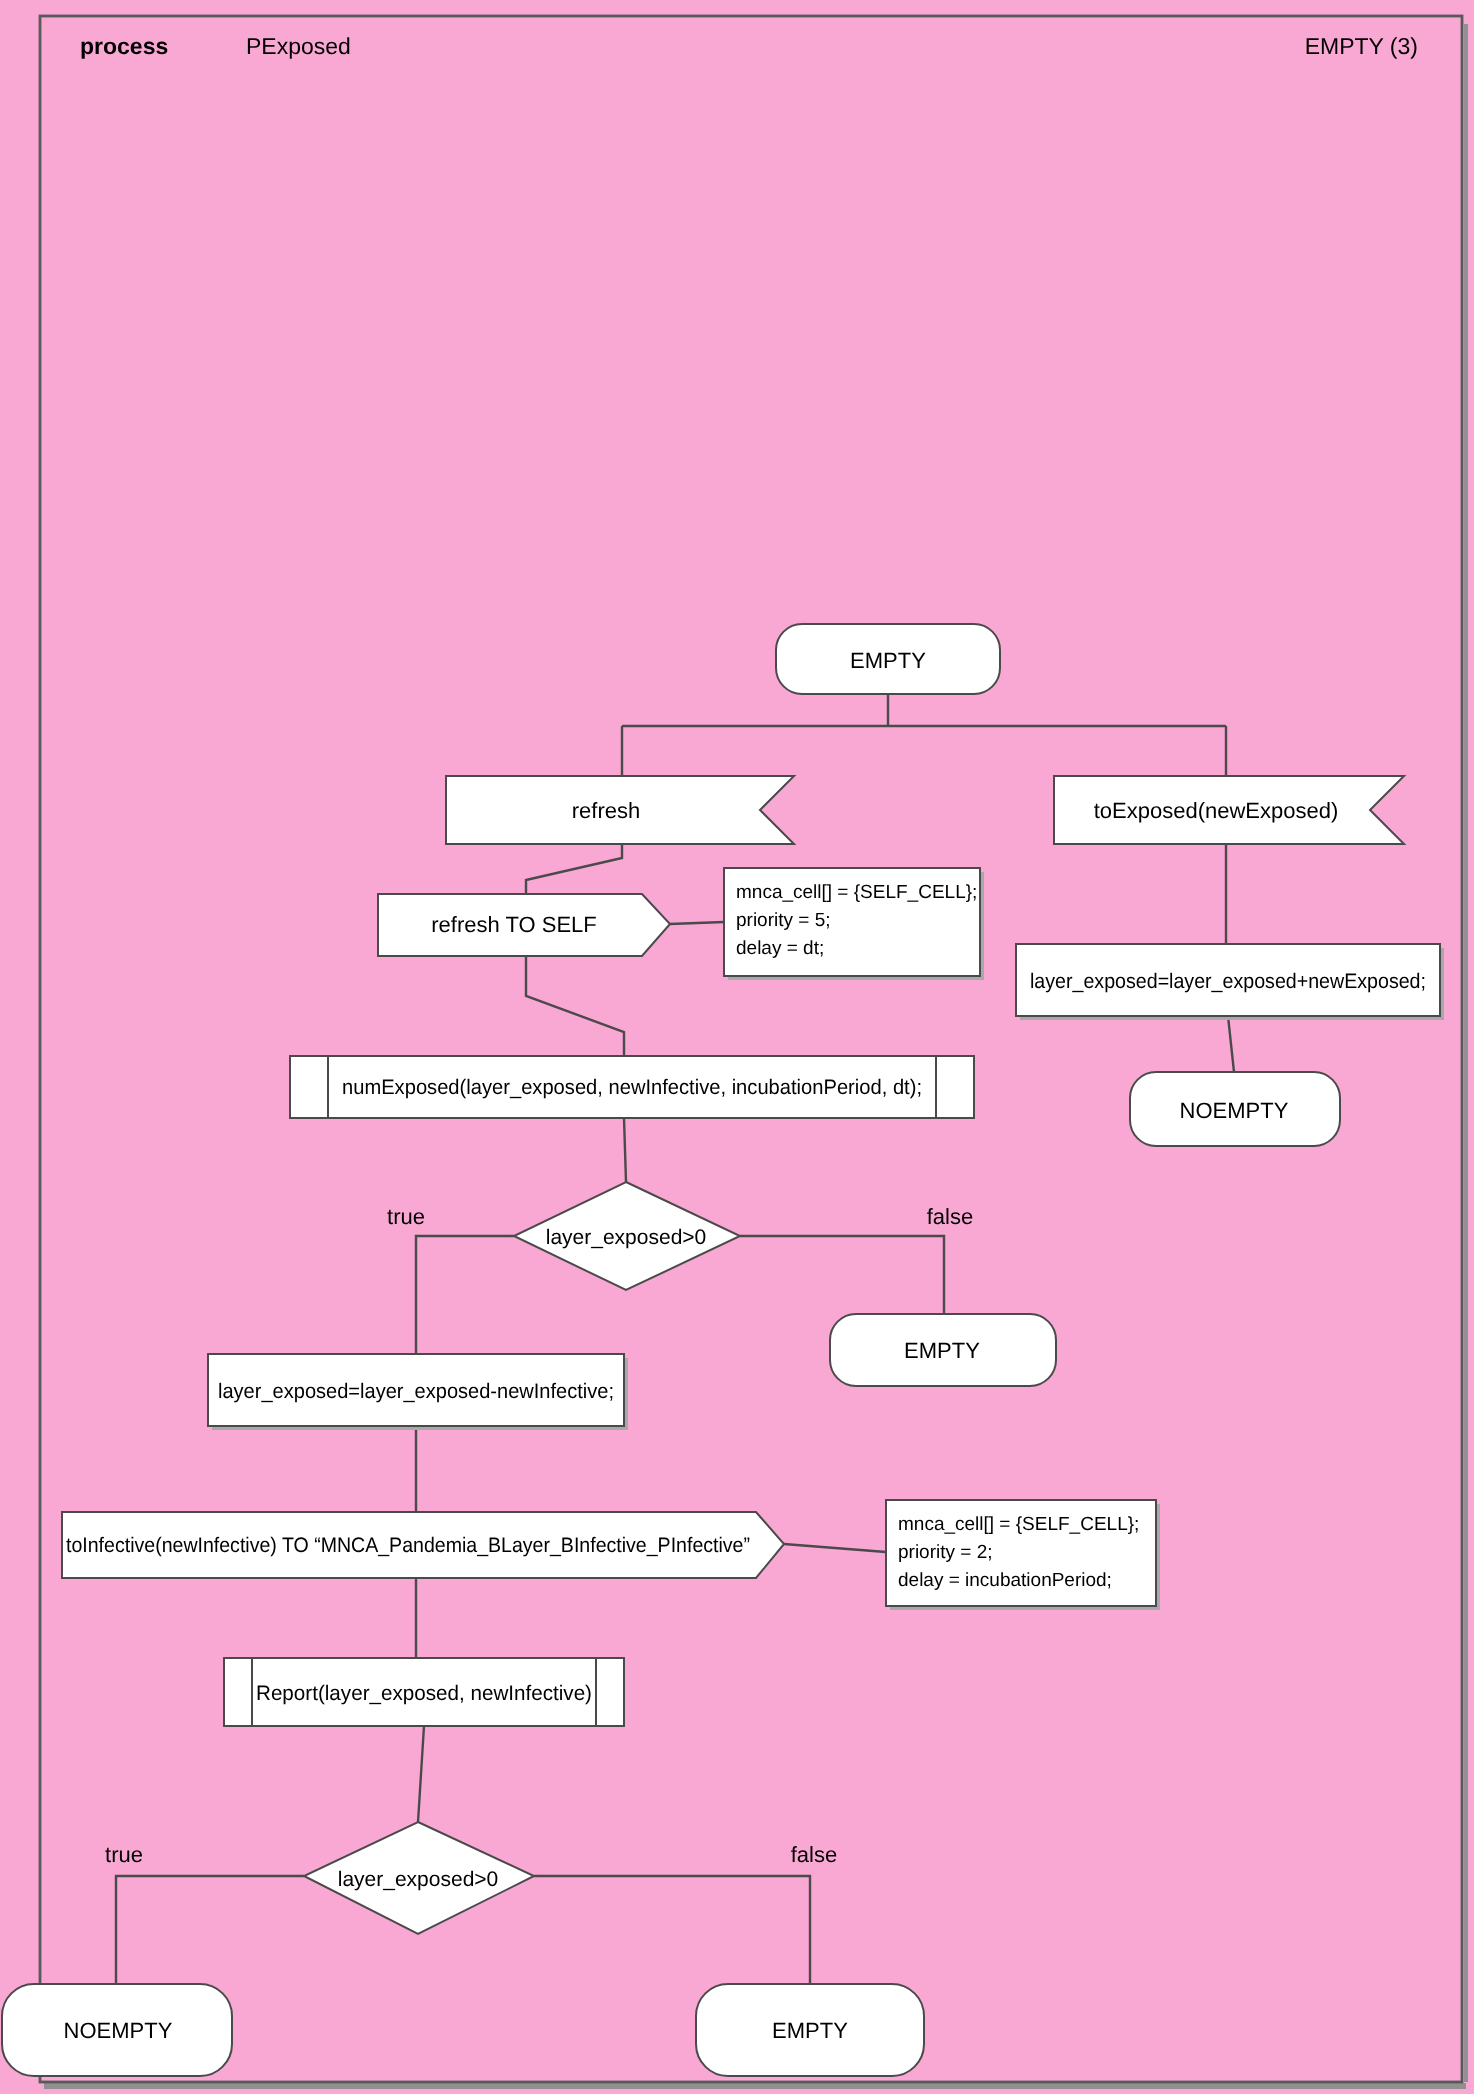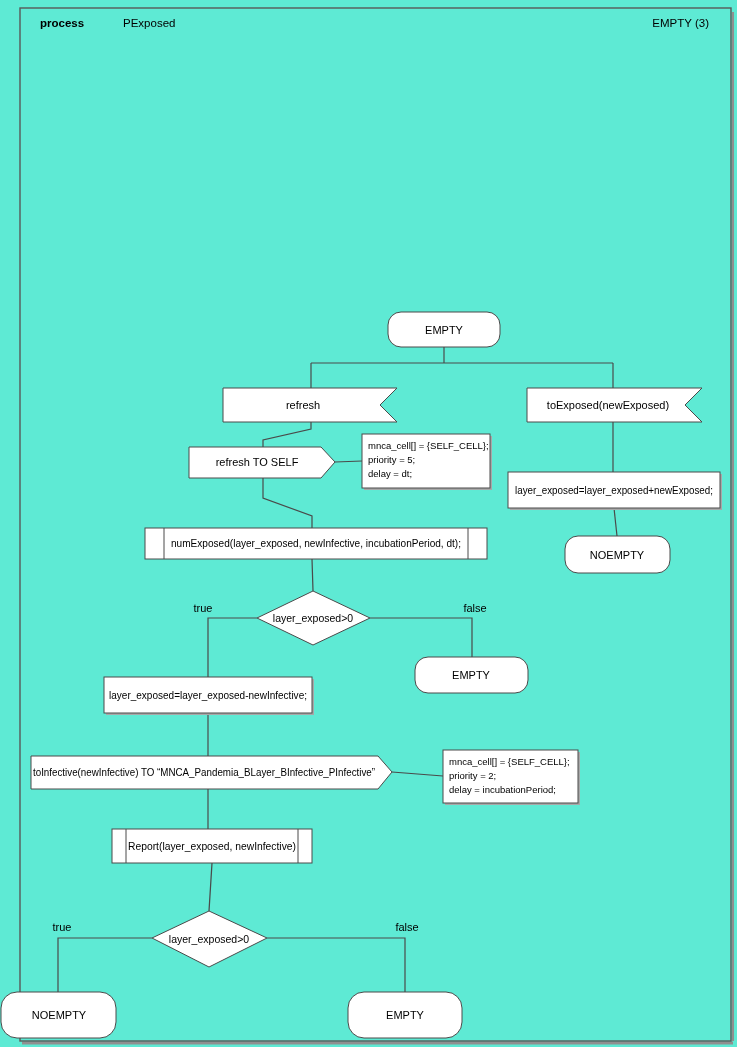--- a/index.html
+++ b/index.html
@@ -1,16 +1,16 @@
 <!DOCTYPE html>
 <html><head>
 <meta charset="utf-8">
 <style>
   html,body{margin:0;padding:0;background:#ffffff;}
-  .canvas{position:relative;width:737px;height:1047px;background:#5eead4;font-family:"Liberation Sans",sans-serif;}
+  .canvas{position:relative;width:737px;height:1047px;background:#f9a8d4;font-family:"Liberation Sans",sans-serif;}
   svg{display:block;}
   .shape{fill:#ffffff;stroke:#4a4a4a;stroke-width:1;}
   .conn{fill:none;stroke:#4a4a4a;stroke-width:1.2;}
   .frame{fill:none;stroke:#595959;stroke-width:1.4;}
   .shadow{fill:#a8a8a8;stroke:none;}
   .innerline{stroke:#4a4a4a;stroke-width:1;}
   text{fill:#000000;font-family:"Liberation Sans",sans-serif;}
   .lbl{font-size:11px;}
   .lbl-m{font-size:10.5px;}
   .lbl-s{font-size:9.5px;}

